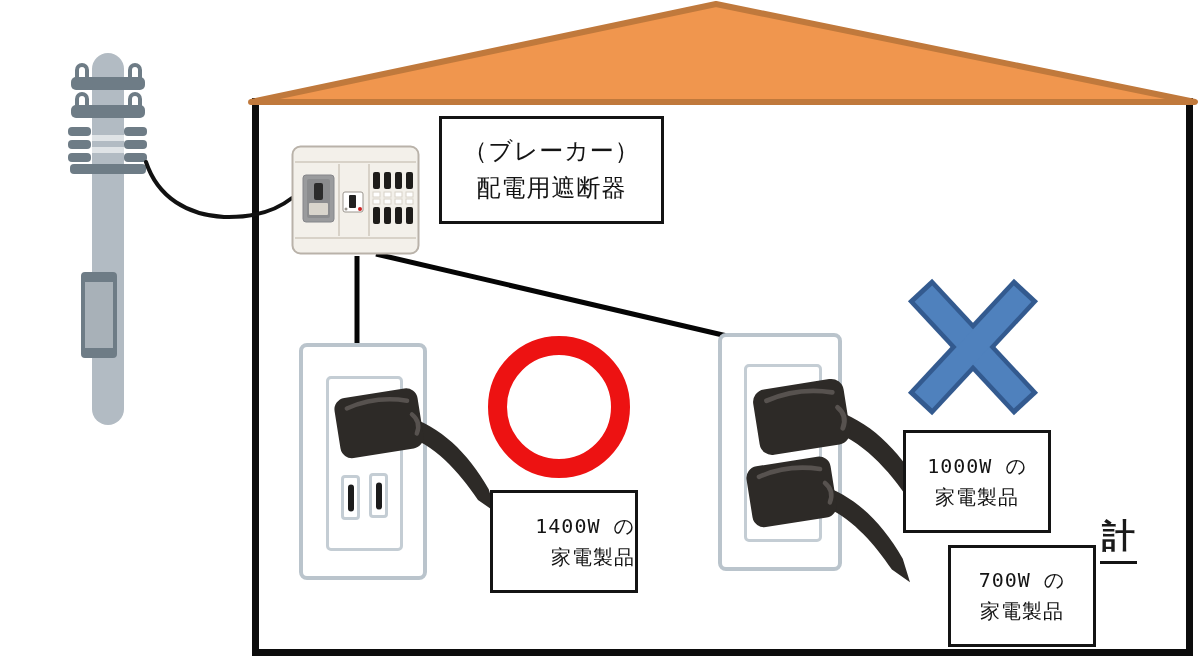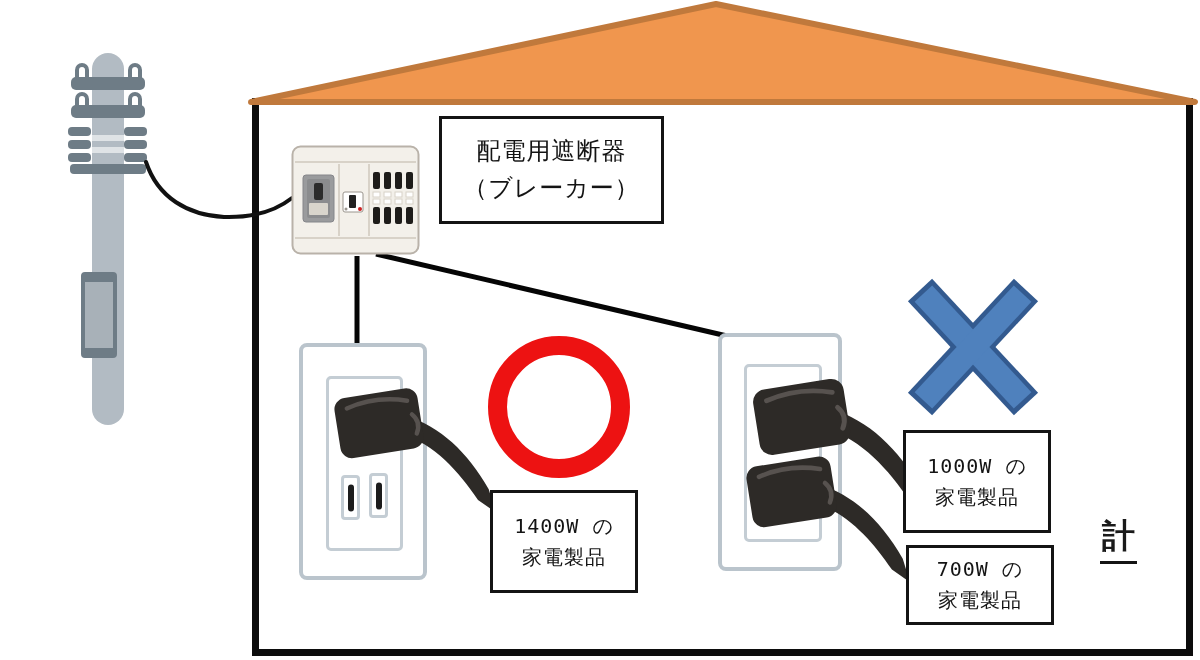--- a/index.html
+++ b/index.html
@@ -43,23 +43,23 @@
         border:19px solid #ed1212;border-radius:50%;z-index:7;}
   #ng-cross{left:898px;top:276px;width:150px;height:142px;z-index:7;}
   
   .label-box{
     box-sizing:border-box;background:#fff;border:3px solid #141414;z-index:8;
     display:flex;flex-direction:column;align-items:center;justify-content:center;
     font-family:"DejaVu Sans Mono","Liberation Sans",sans-serif;
     font-size:20px;line-height:1.55;letter-spacing:1px;color:#141414;text-align:center;
   }
   #breaker-label{left:439px;top:116px;width:225px;height:108px;font-size:24px;}
-  #label-1400{left:490px;top:490px;width:148px;height:103px;}
+  #label-1400{left:490px;top:490px;width:148px;height:103px;align-items:flex-end;}
   #label-1000{left:903px;top:430px;width:148px;height:103px;}
-  #label-700{left:906px;top:545px;width:148px;height:80px;}
+  #label-700{left:948px;top:545px;width:148px;height:102px;}
   #total-label{
     left:1100px;top:514px;z-index:8;font-size:33px;font-weight:600;
     font-family:"DejaVu Sans Mono","Liberation Sans",sans-serif;
   }
   #total-label span{display:inline-block;border-bottom:3px solid #141414;padding:0 2px 2px;}
 </style>
 </head>
 <body>
 
 <div id="canvas">
@@ -174,22 +174,22 @@
   <div id="ok-circle" class="abs"></div>
 
   <svg id="ng-cross" class="abs" viewBox="0 0 150 142">
     <line x1="22" y1="14" x2="128" y2="128" stroke="#335A8F" stroke-width="33" stroke-linecap="butt"></line>
     <line x1="128" y1="14" x2="22" y2="128" stroke="#335A8F" stroke-width="33" stroke-linecap="butt"></line>
     <line x1="25.4" y1="17.7" x2="124.6" y2="124.3" stroke="#4F81BD" stroke-width="24" stroke-linecap="butt"></line>
     <line x1="124.6" y1="17.7" x2="25.4" y2="124.3" stroke="#4F81BD" stroke-width="24" stroke-linecap="butt"></line>
   </svg>
 
   <div id="breaker-label" class="abs label-box">
+    <span>（ブレーカー）</span>
     <span>配電用遮断器</span>
-    <span>（ブレーカー）</span>
   </div>
 
   <div id="label-1400" class="abs label-box">
     <span>1400W の</span>
     <span>家電製品</span>
   </div>
 
   <div id="label-1000" class="abs label-box">
     <span>1000W の</span>
     <span>家電製品</span>

